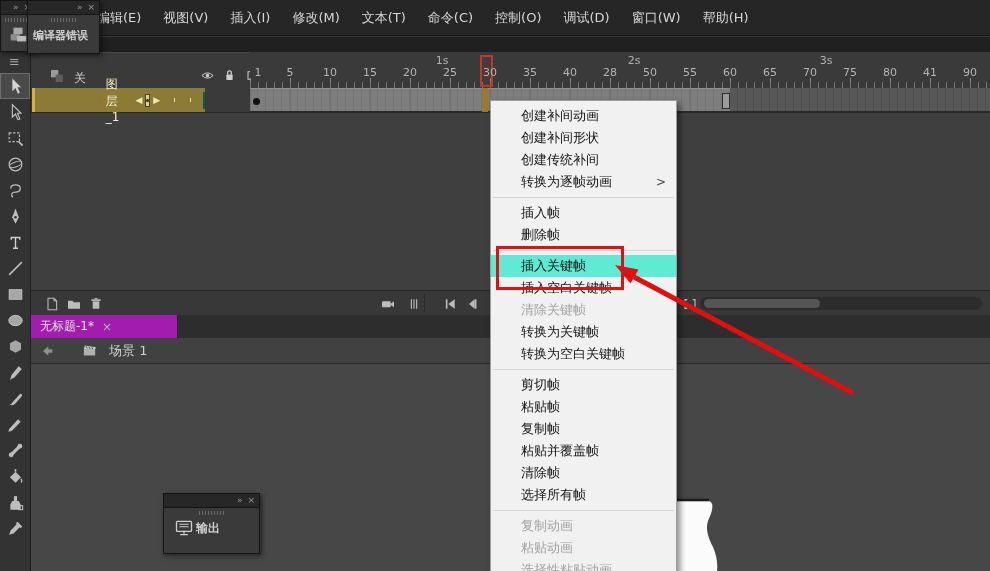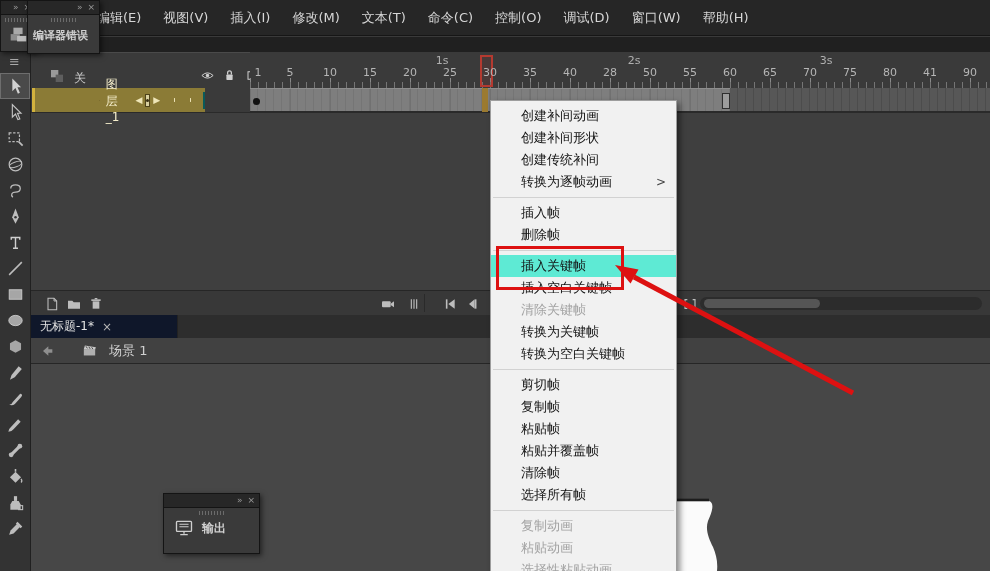--- a/index.html
+++ b/index.html
@@ -69,32 +69,32 @@
   #strip-playhead{position:absolute;left:232px;top:0;width:6px;height:24px;background:#9b7a30;}
   
   #tl-controls{left:30px;top:290px;width:960px;height:25px;background:#383838;border-top:1px solid #262626;}
   .ctrl{position:absolute;top:3px;width:20px;height:19px;display:flex;align-items:center;justify-content:center;}
   .vsep{position:absolute;top:3px;width:1px;height:18px;background:#2a2a2a;}
   #hscroll{position:absolute;left:670px;top:6px;width:282px;height:13px;background:#2c2c2c;border-radius:7px;}
   #hscroll-thumb{position:absolute;left:4px;top:2px;width:116px;height:9px;background:#555;border-radius:5px;}
 
   
   #tabbar{left:30px;top:315px;width:960px;height:23px;background:#2d2d2d;border-bottom:1px solid #1e1e1e;}
-  #doc-tab{position:absolute;left:0;top:0;width:148px;height:23px;background:#0f172a;border-right:1px solid #222;
+  #doc-tab{position:absolute;left:0;top:0;width:148px;height:23px;background:#a21caf;border-right:1px solid #222;
            display:flex;align-items:center;gap:8px;padding:0 10px;box-sizing:border-box;}
   #doc-tab-title{color:#e2e2e2;font-size:12px;}
   #doc-tab-close{color:#b5b5b5;font-size:12px;}
   #scenebar{left:30px;top:338px;width:960px;height:26px;background:#414141;border-bottom:1px solid #262626;
             display:flex;align-items:center;gap:10px;padding-left:8px;box-sizing:border-box;}
   #scene-label{color:#d0d0d0;font-size:13px;}
   #stage{left:30px;top:364px;width:960px;height:207px;background:#474747;}
 
   
   #output-panel{left:163px;top:493px;width:95px;height:59px;z-index:12;}
-  #output-body{display:flex;align-items:center;gap:8px;padding:1px 0 0 10px;}
+  #output-body{display:flex;align-items:center;gap:2px;padding:1px 0 0 10px;}
   #output-label{color:#cfcfcf;font-size:12px;font-weight:bold;}
 
   
   #context-menu{left:490px;top:100px;width:187px;background:#f1f1f1;border:1px solid #9d9d9d;
                 box-shadow:3px 3px 6px rgba(0,0,0,.45);padding:4px 0 6px 0;z-index:30;box-sizing:border-box;}
   .cm-item{height:22px;line-height:22px;font-size:13px;color:#121212;padding-left:30px;padding-right:10px;
            position:relative;white-space:nowrap;}
   .cm-item.disabled{color:#a2a2a2;}
   .cm-item.highlighted{background:#5eead4;}
   .cm-arrow{position:absolute;right:10px;top:0;color:#444;font-size:12px;}
@@ -485,22 +485,22 @@
       <div class="cm-item">插入帧</div>
       <div class="cm-item">删除帧</div>
       <div class="cm-sep"></div>
       <div class="cm-item highlighted">插入关键帧</div>
       <div class="cm-item">插入空白关键帧</div>
       <div class="cm-item disabled">清除关键帧</div>
       <div class="cm-item">转换为关键帧</div>
       <div class="cm-item">转换为空白关键帧</div>
       <div class="cm-sep"></div>
       <div class="cm-item">剪切帧</div>
+      <div class="cm-item">粘贴帧</div>
       <div class="cm-item">复制帧</div>
-      <div class="cm-item">粘贴帧</div>
       <div class="cm-item">粘贴并覆盖帧</div>
       <div class="cm-item">清除帧</div>
       <div class="cm-item">选择所有帧</div>
       <div class="cm-sep"></div>
       <div class="cm-item disabled">复制动画</div>
       <div class="cm-item disabled">粘贴动画</div>
       <div class="cm-item disabled">选择性粘贴动画...</div>
     </div>
 
   <div class="abs" id="annot-rect"></div>

